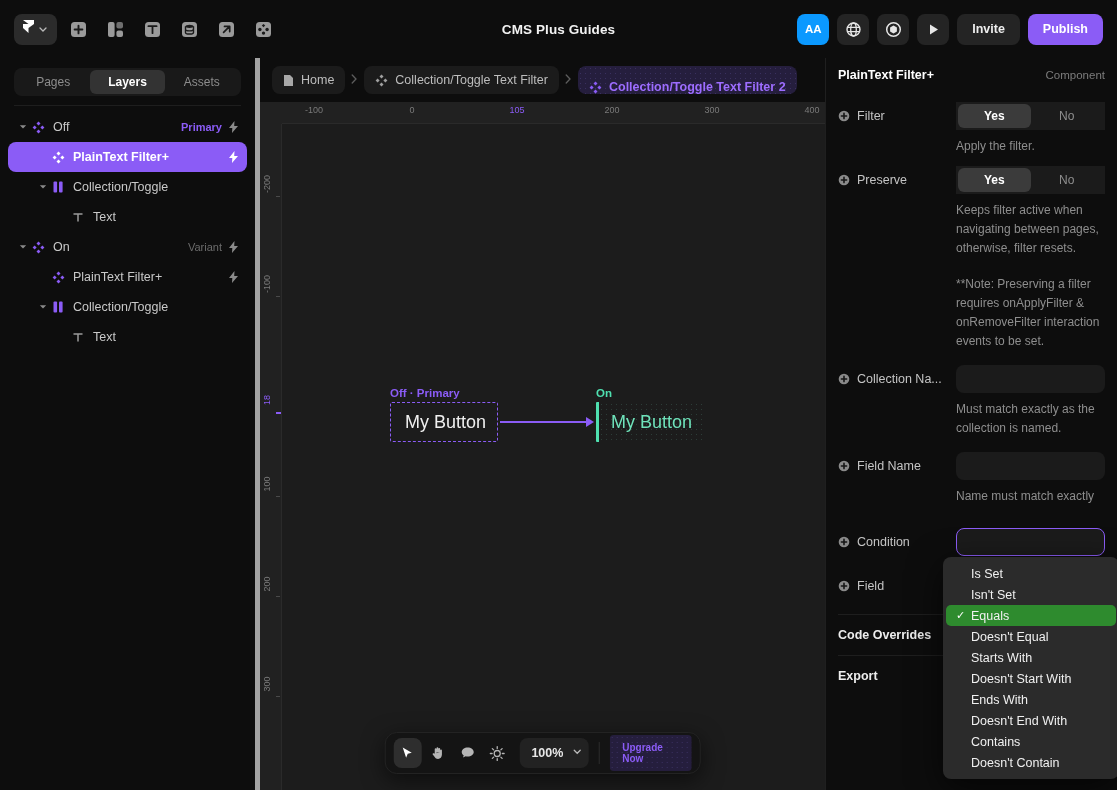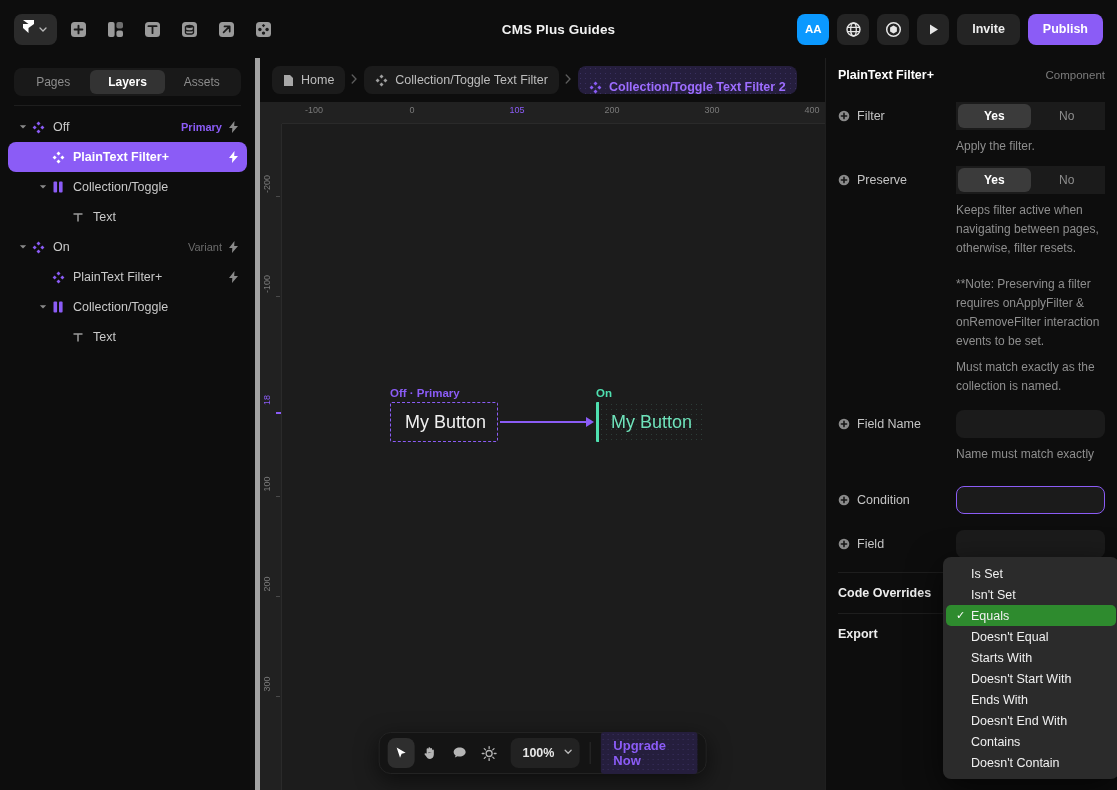--- a/index.html
+++ b/index.html
@@ -184,22 +184,22 @@
     cursor: pointer; color: #b5b5b5;
   }
   .bt.active { background: #2e2e2e; color: #fff; }
   .zoomsel {
     margin-left: 6px; height: 30px; padding: 0 6px 0 12px; border-radius: 8px;
     background: #222222; display: flex; align-items: center; gap: 8px;
     font-size: 12.5px; color: #e8e8e8; cursor: pointer; font-weight: 600;
   }
   .vdiv { width: 1px; height: 22px; background: #2c2c2c; margin: 0 8px; }
   .upgrade {
-    height: 42px; padding: 0 13px; border-radius: 4px;
-    background: #251e3d; color: #8b5cf6; font-size: 13px; font-weight: 700;
+    height: 36px; padding: 0 13px; border-radius: 4px;
+    background: #251e3d; color: #8b5cf6; font-size: 10px; font-weight: 700;
     display: flex; align-items: center; cursor: pointer;
     background-image: radial-gradient(circle, #3a3060 0.6px, transparent 0.7px);
     background-size: 5px 5px;
   }
 
   
   .rpanel {
     width: 292px; flex: 0 0 292px; background: #0d0d0d;
     border-left: 1px solid #1f1f1f; position: relative;
     overflow: hidden;
@@ -660,30 +660,44 @@
         <div class="prop-ctrl">
           <div class="yn">
             <div class="yn-opt on">Yes</div>
             <div class="yn-opt">No</div>
           </div>
         </div>
       </div>
       <div class="hint">Keeps filter active when navigating between pages, otherwise, filter resets.</div>
       <div class="hint" style="padding-top:17px;">**Note: Preserving a filter requires onApplyFilter &amp; onRemoveFilter interaction events to be set.</div>
 
-      <div class="hint">Must match exactly as the collection is named.</div>
-
       <div class="prop-row" style="margin-top:10px;">
         <div class="prop-label">
           <span class="plus-ic">
             <svg width="12" height="12" viewBox="0 0 12 12">
                 <circle cx="6" cy="6" r="5.3" fill="#8a8a8a"></circle>
                 <path d="M6 3.4v5.2M3.4 6h5.2" stroke="#141414" stroke-width="1.6" stroke-linecap="round"></path>
               </svg>
           </span>
+          <span>Collection Na...</span>
+        </div>
+        <div class="prop-ctrl">
+          <div class="txtfield"></div>
+        </div>
+      </div>
+      <div class="hint">Must match exactly as the collection is named.</div>
+
+      <div class="prop-row" style="margin-top:10px;">
+        <div class="prop-label">
+          <span class="plus-ic">
+            <svg width="12" height="12" viewBox="0 0 12 12">
+                <circle cx="6" cy="6" r="5.3" fill="#8a8a8a"></circle>
+                <path d="M6 3.4v5.2M3.4 6h5.2" stroke="#141414" stroke-width="1.6" stroke-linecap="round"></path>
+              </svg>
+          </span>
           <span>Field Name</span>
         </div>
         <div class="prop-ctrl">
           <div class="txtfield"></div>
         </div>
       </div>
       <div class="hint">Name must match exactly</div>
 
       <div class="prop-row" style="margin-top:18px;">
         <div class="prop-label">

